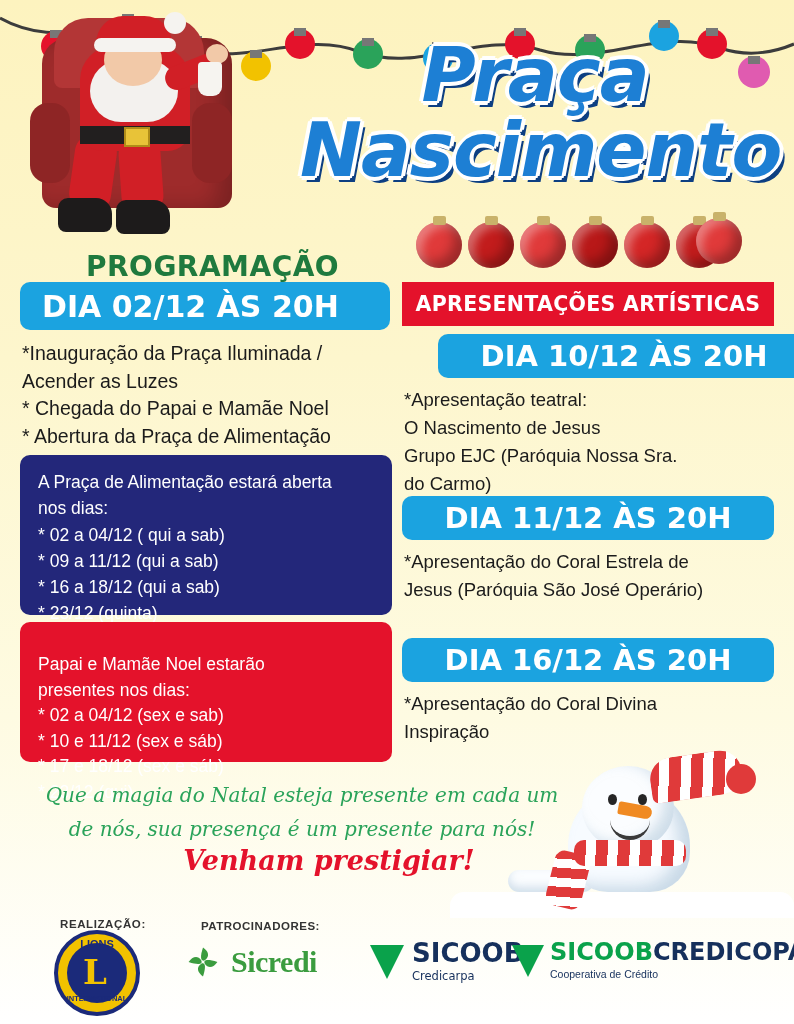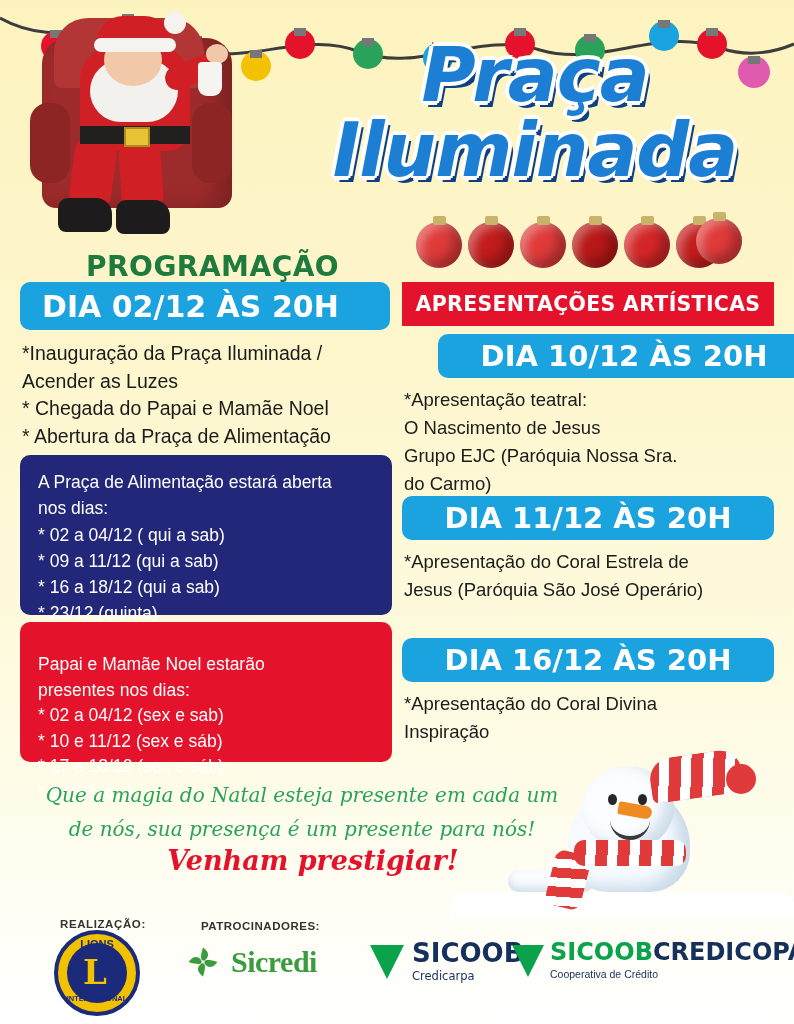--- a/index.html
+++ b/index.html
@@ -107,21 +107,21 @@
   .blk4{position:absolute;left:404px;top:690px;width:372px;font-size:18.5px;color:#1b1b1b;line-height:1.52;}
 
   
   .script{
     position:absolute;left:42px;top:778px;width:520px;
     text-align:center;color:#2aa35a;
     font-family:"DejaVu Serif", serif;
     font-style:italic;font-size:20px;line-height:1.7;
   }
   .script-red{
-    position:absolute;left:148px;top:845px;width:330px;
+    position:absolute;left:164px;top:845px;width:330px;
     text-align:center;color:#e4122b;
     font-family:"DejaVu Serif", serif;
     font-style:italic;font-weight:bold;font-size:27px;
   }
 
   
   .snowman{position:absolute;left:490px;top:748px;width:300px;height:160px;}
   .sn-body{position:absolute;left:78px;top:38px;width:122px;height:106px;background:#f7fbff;border-radius:60px 60px 40px 40px;box-shadow:inset -12px -6px 16px rgba(170,195,215,.6);}
   .sn-head{position:absolute;left:92px;top:18px;width:92px;height:84px;background:#fbfdff;border-radius:50%;box-shadow:inset -10px -6px 14px rgba(170,195,215,.55);}
   .sn-eye{position:absolute;top:46px;width:9px;height:11px;background:#262626;border-radius:50%;}
@@ -217,21 +217,21 @@
     <div class="santa-pom"></div>
     <div class="santa-arm"></div>
     <div class="santa-hand"></div>
     <div class="cup"></div>
     <div class="santa-boot l"></div>
     <div class="santa-boot r"></div>
   </div>
 
   <div class="title-wrap">
     <div class="title-line title-1">Praça</div>
-    <div class="title-line title-2">Iluminada</div>
+    <div class="title-line title-2">Nascimento</div>
   </div>
 
   <div class="baubles">
     <div class="bauble" style="left:6px;background:#e03a3a;">
         <span class="bauble-cap"></span>
       </div>
     <div class="bauble" style="left:58px;background:#c21c1c;">
         <span class="bauble-cap"></span>
       </div>
     <div class="bauble" style="left:110px;background:#e03a3a;">

